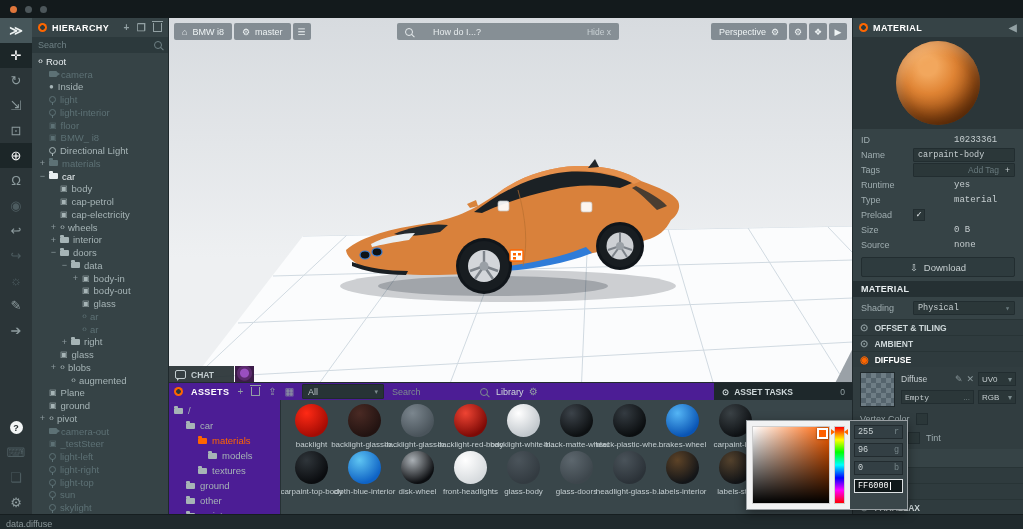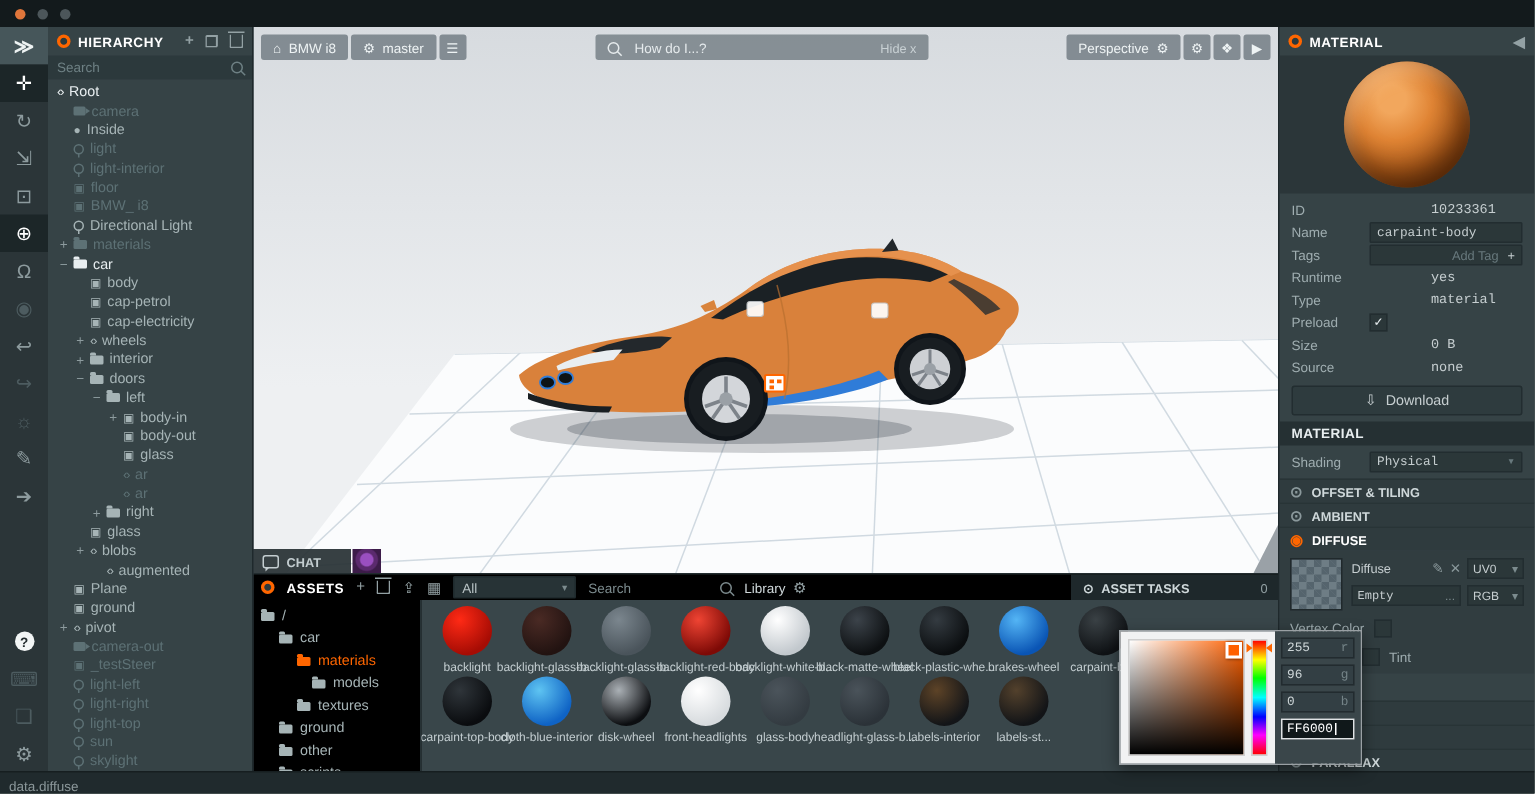--- a/index.html
+++ b/index.html
@@ -65,32 +65,32 @@
   
   #viewport{position:absolute;left:168px;top:18px;width:685px;bottom:14px;overflow:hidden;background:#e8ebed;}
   #scene{position:absolute;left:0;top:0;}
   .vbtn{height:17px;background:rgba(118,129,135,.88);color:#eef3f4;border-radius:2px;
         display:flex;align-items:center;padding:0 8px;font-size:9px;gap:5px;}
   .vgroup{position:absolute;top:5px;display:flex;gap:2px;}
   #vg-left{left:6px;}
   #vg-right{right:6px;}
   .vbtn.sq{width:18px;padding:0;justify-content:center;}
   #vhelp{position:absolute;left:229px;top:5px;width:206px;height:17px;background:rgba(122,132,138,.88);
-         border-radius:2px;display:flex;align-items:center;padding:0 8px;gap:10px;color:#e6ebed;font-size:9px;}
+         border-radius:2px;display:flex;align-items:center;padding:0 8px;gap:20px;color:#e6ebed;font-size:9px;}
   #vhelp .hide{margin-left:auto;color:#c9d1d4;font-size:8.5px;}
 
   
   #chatbar{position:absolute;left:0;bottom:132px;display:flex;z-index:5;}
   #chat-btn{width:52px;height:17px;background:rgba(38,48,51,.92);display:flex;align-items:center;
             gap:5px;padding:0 7px;color:#c3cdd0;font-size:8.5px;font-weight:bold;}
   #chat-avatar{width:19px;height:17px;margin-left:1px;
       background:radial-gradient(circle at 50% 42%,#9a4fc0 0 4px,#5b2a6e 5px 7px,#3c1c49 8px);}
 
   
-  #assets{position:absolute;left:0;right:0;bottom:0;height:132px;background:#000000;
+  #assets{position:absolute;left:0;right:0;bottom:0;height:132px;background:#4c1d95;
           border-top:1px solid #222c2f;display:flex;flex-direction:column;z-index:5;}
   #assets-hdr{height:17px;flex:none;display:flex;align-items:center;padding:0 6px;gap:8px;position:relative;}
   #assets-hdr .ttl{font-size:9px;font-weight:bold;color:#fff;letter-spacing:.4px;}
   #assets-hdr .aicon{color:#93a1a4;font-size:10px;}
   .dd{height:13px;background:#27333­6;background:#273336;border:1px solid #1f2a2d;border-radius:1px;
       display:flex;align-items:center;padding:0 5px;gap:4px;color:#b8c2c4;font-size:9px;}
   .dd .car{margin-left:auto;color:#7c8b8e;font-size:7px;}
   #asearch{width:96px;height:13px;border-bottom:1px solid #22303;display:flex;align-items:center;
            color:#7c8b8e;font-size:9px;gap:5px;}
   #asearch .mag{margin-left:auto;}
@@ -291,21 +291,21 @@
           <span>interior</span>
         </div>
         <div class="trow" style="padding-left: 28px;">
           <span class="exp" style="left: 17px;">−</span>
           <span class="fold"></span>
           <span>doors</span>
         </div>
         <div class="trow" style="padding-left: 39px;">
           <span class="exp" style="left: 28px;">−</span>
           <span class="fold"></span>
-          <span>left</span>
+          <span>data</span>
         </div>
         <div class="trow" style="padding-left: 50px;">
           <span class="exp" style="left: 39px;">+</span>
           <span class="gly">▣</span>
           <span>body-in</span>
         </div>
         <div class="trow" style="padding-left: 50px;">
           <span class="gly">▣</span>
           <span>body-out</span>
         </div>
@@ -615,20 +615,24 @@
               </div>
               <div class="aitem">
                 <div class="thumb" style="background: radial-gradient(circle at 35% 28%, rgb(255, 255, 255), rgb(215, 219, 222) 72%);"></div>
                 <div class="aname">front-headlights</div>
               </div>
               <div class="aitem">
                 <div class="thumb" style="background: radial-gradient(circle at 35% 28%, rgb(75, 84, 91), rgb(51, 59, 65) 72%);"></div>
                 <div class="aname">glass-body</div>
               </div>
               <div class="aitem">
+                <div class="thumb" style="background: radial-gradient(circle at 35% 28%, rgb(93, 103, 110), rgb(61, 70, 76) 72%);"></div>
+                <div class="aname">glass-doors</div>
+              </div>
+              <div class="aitem">
                 <div class="thumb" style="background: radial-gradient(circle at 35% 28%, rgb(74, 83, 90), rgb(43, 50, 56) 72%);"></div>
                 <div class="aname">headlight-glass-b...</div>
               </div>
               <div class="aitem">
                 <div class="thumb" style="background: radial-gradient(circle at 35% 28%, rgb(93, 67, 39), rgb(19, 21, 24) 72%);"></div>
                 <div class="aname">labels-interior</div>
               </div>
               <div class="aitem">
                 <div class="thumb" style="background: radial-gradient(circle at 35% 28%, rgb(83, 65, 44), rgb(18, 20, 23) 72%);"></div>
                 <div class="aname">labels-st...</div>

